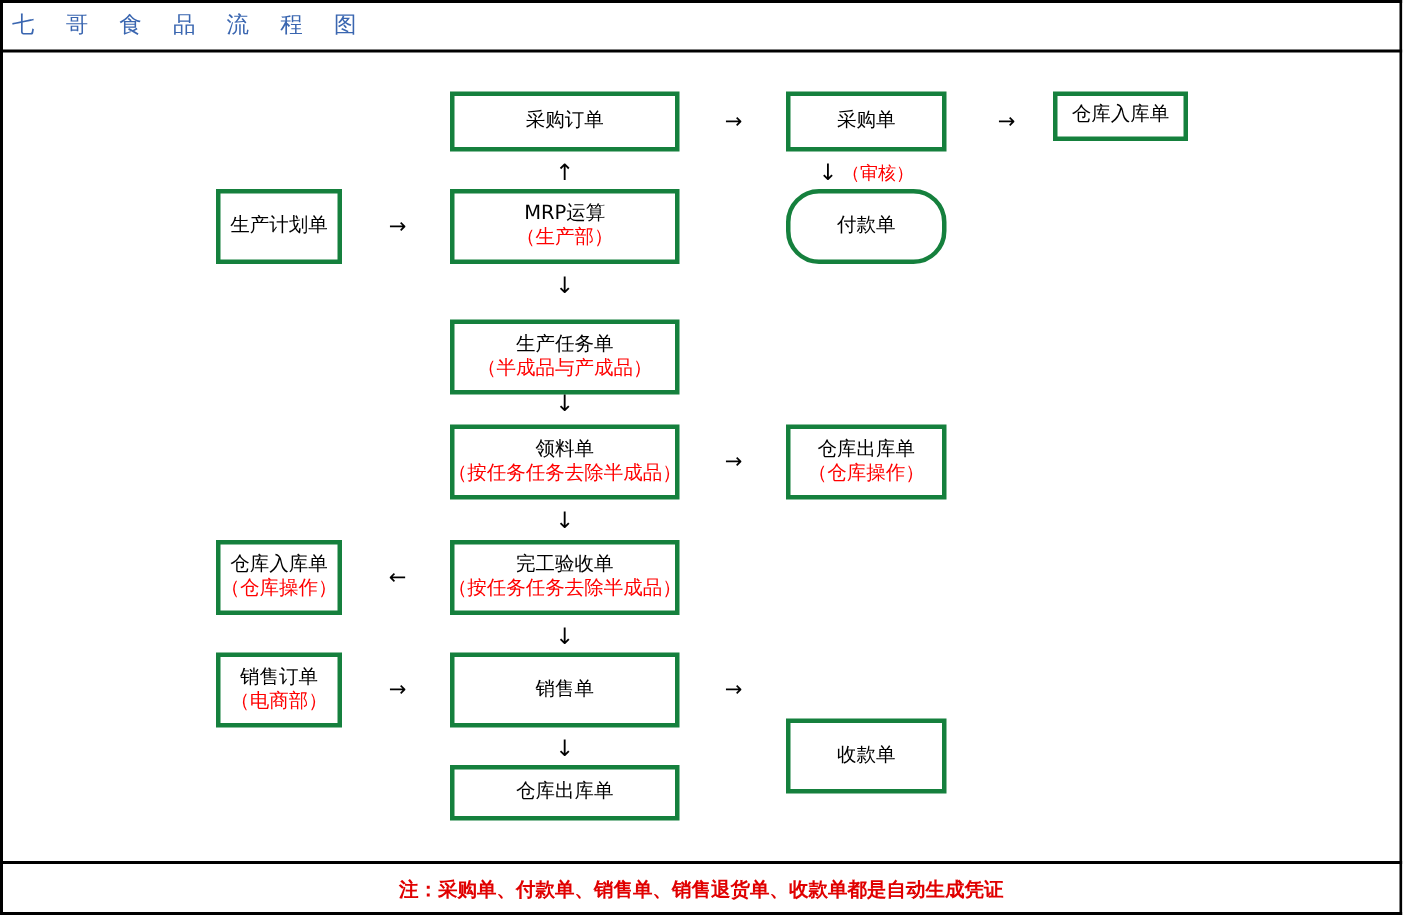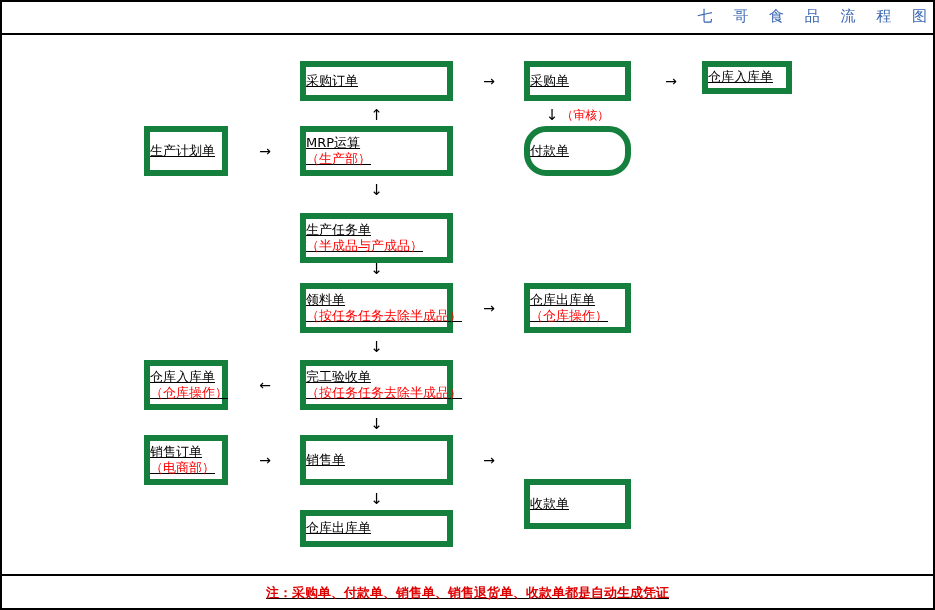--- a/index.html
+++ b/index.html
@@ -27,21 +27,21 @@
 
   
   #title-bar {
     position: absolute;
     left: 0;
     top: 0;
     width: 935px;
     height: 33px;
     display: flex;
     align-items: center;
-    justify-content: flex-end;
+    justify-content: flex-start;
     box-sizing: border-box;
   }
   #title-text {
     color: #3a66b0;
     font-size: 15px;
     letter-spacing: 8px;
     text-indent: 8px;
     font-family: "DejaVu Sans", "Liberation Sans", sans-serif;
     white-space: nowrap;
   }
@@ -52,29 +52,28 @@
     left: 0;
     top: 35px;
     width: 935px;
     height: 537px;
   }
 
   
   .node {
     position: absolute;
     box-sizing: border-box;
-    border: 6px solid #15803d;
+    border: 3px solid #15803d;
     background: #ffffff;
     display: flex;
     flex-direction: column;
-    align-items: flex-start;
+    align-items: center;
     justify-content: center;
     text-align: center;
     line-height: 1.25;
-    text-decoration: underline;
   }
   .node .main {
     color: #000000;
     font-size: 13px;
     white-space: nowrap;
   }
   .node .sub {
     color: #ff0000;
     font-size: 13px;
     white-space: nowrap;
@@ -104,21 +103,20 @@
   #footer-bar {
     position: absolute;
     left: 0;
     top: 576px;
     width: 935px;
     height: 34px;
     display: flex;
     align-items: center;
     justify-content: center;
     box-sizing: border-box;
-    text-decoration: underline;
   }
   #footer-text {
     color: #e00000;
     font-size: 13px;
     font-weight: bold;
     white-space: nowrap;
   }
 </style>
 </head>
 <body>

